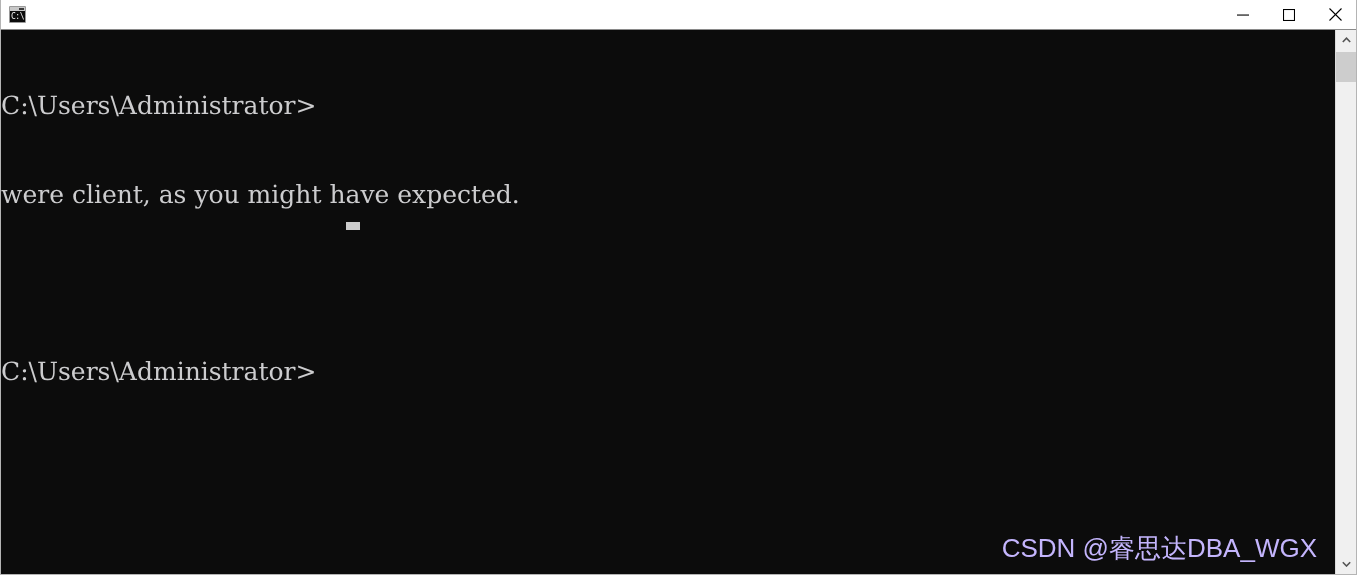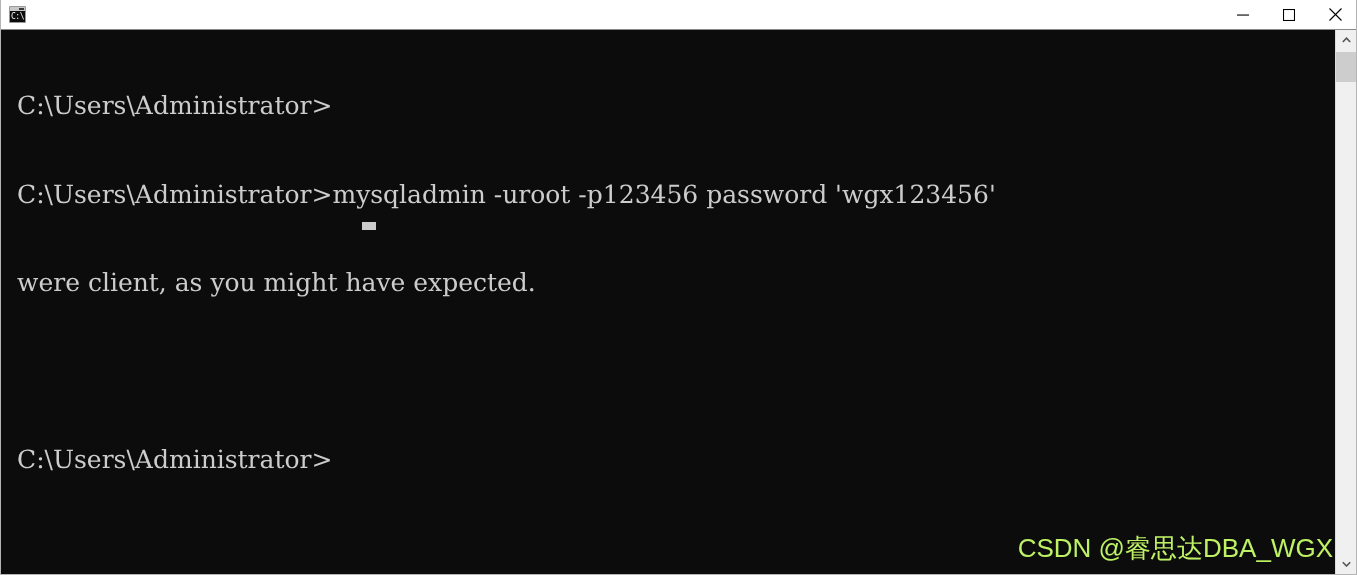--- a/index.html
+++ b/index.html
@@ -96,21 +96,21 @@
     align-items: center;
     justify-content: center;
     background: #ffffff;
   }
   .win-btn svg { display: block; }
 
   
   .terminal {
     position: absolute;
     top: 30px;
-    left: 16px;
+    left: 0;
     width: 1336px;
     height: 544px;
     background: #0c0c0c;
     overflow: hidden;
     padding: 16px;
   }
 
   .console-text {
     position: absolute;
     top: 2px;
@@ -137,21 +137,21 @@
     height: 8px;
     background: #cccccc;
   }
 
   .watermark {
     position: absolute;
     right: 20px;
     bottom: 8px;
     font-family: "Liberation Sans", sans-serif;
     font-size: 26px;
-    color: #bef264;
+    color: #c4b5fd;
     white-space: nowrap;
     user-select: none;
   }
 
   
   .scrollbar {
     position: absolute;
     top: 30px;
     right: 0;
     width: 21px;
@@ -208,21 +208,20 @@
           <line x1="0.5" y1="0.5" x2="12.5" y2="12.5" stroke="#000000" stroke-width="1.1"></line>
           <line x1="12.5" y1="0.5" x2="0.5" y2="12.5" stroke="#000000" stroke-width="1.1"></line>
         </svg>
       </div>
     </div>
   </div>
 
   <div class="terminal">
     <div class="console-text">
       <div class="line">C:\Users\Administrator&gt;</div>
-      <div class="line">C:\Users\Administrator&gt;mysqladmin -uroot -p123456 password 'wgx123456'</div>
       <div class="line">were client, as you might have expected.</div>
       <div class="line"></div>
       <div class="line">C:\Users\Administrator&gt;</div>
     </div>
     <div class="cursor"></div>
     <div class="watermark">CSDN @睿思达DBA_WGX</div>
   </div>
 
   <div class="scrollbar">
     <div class="sb-arrow up">

